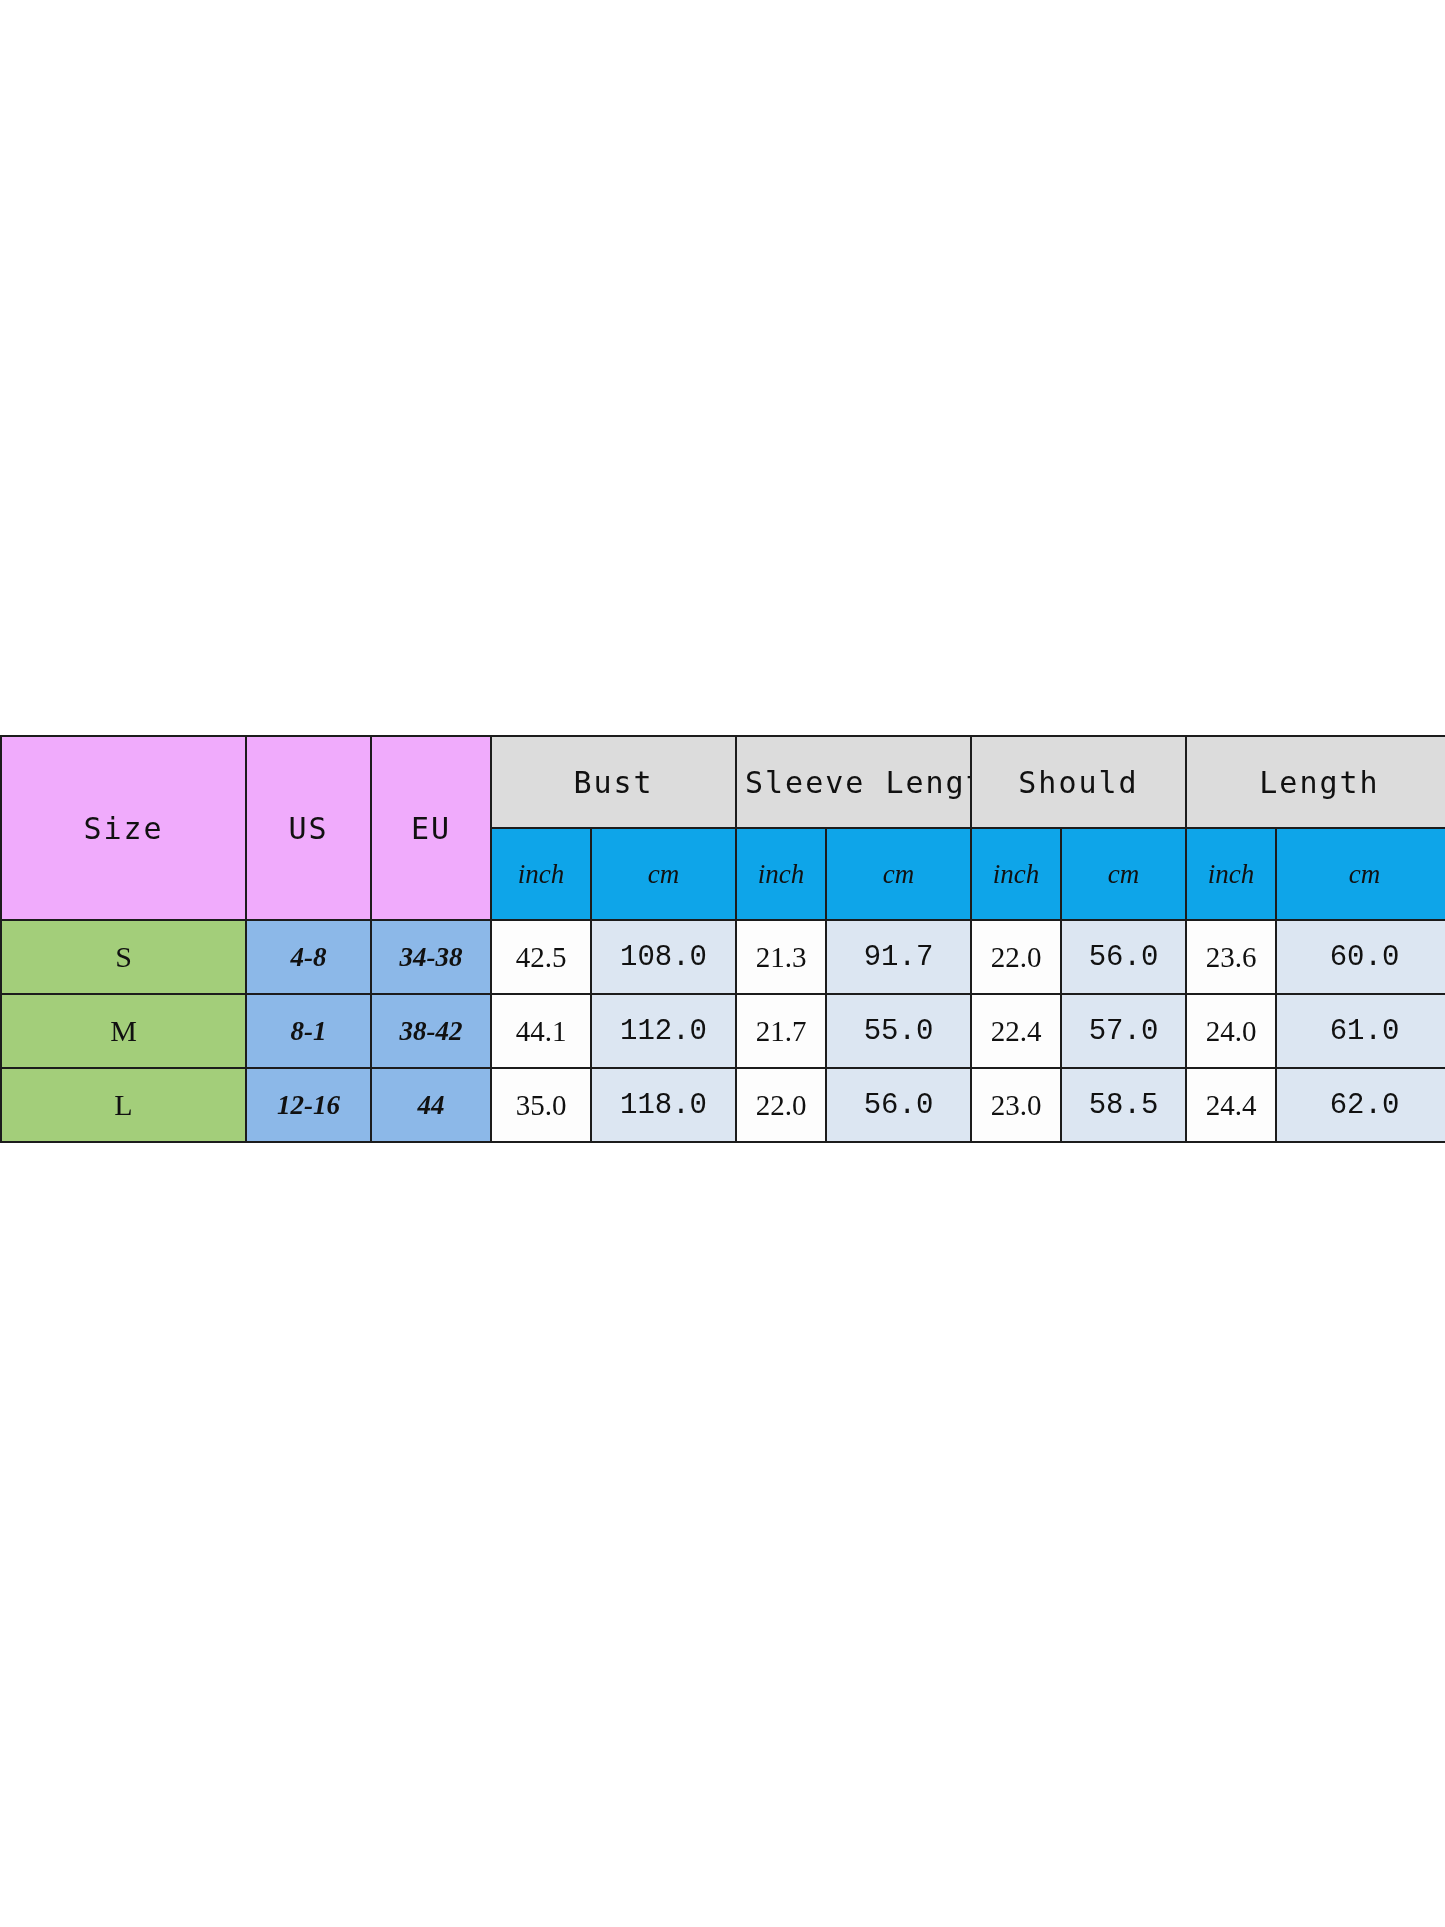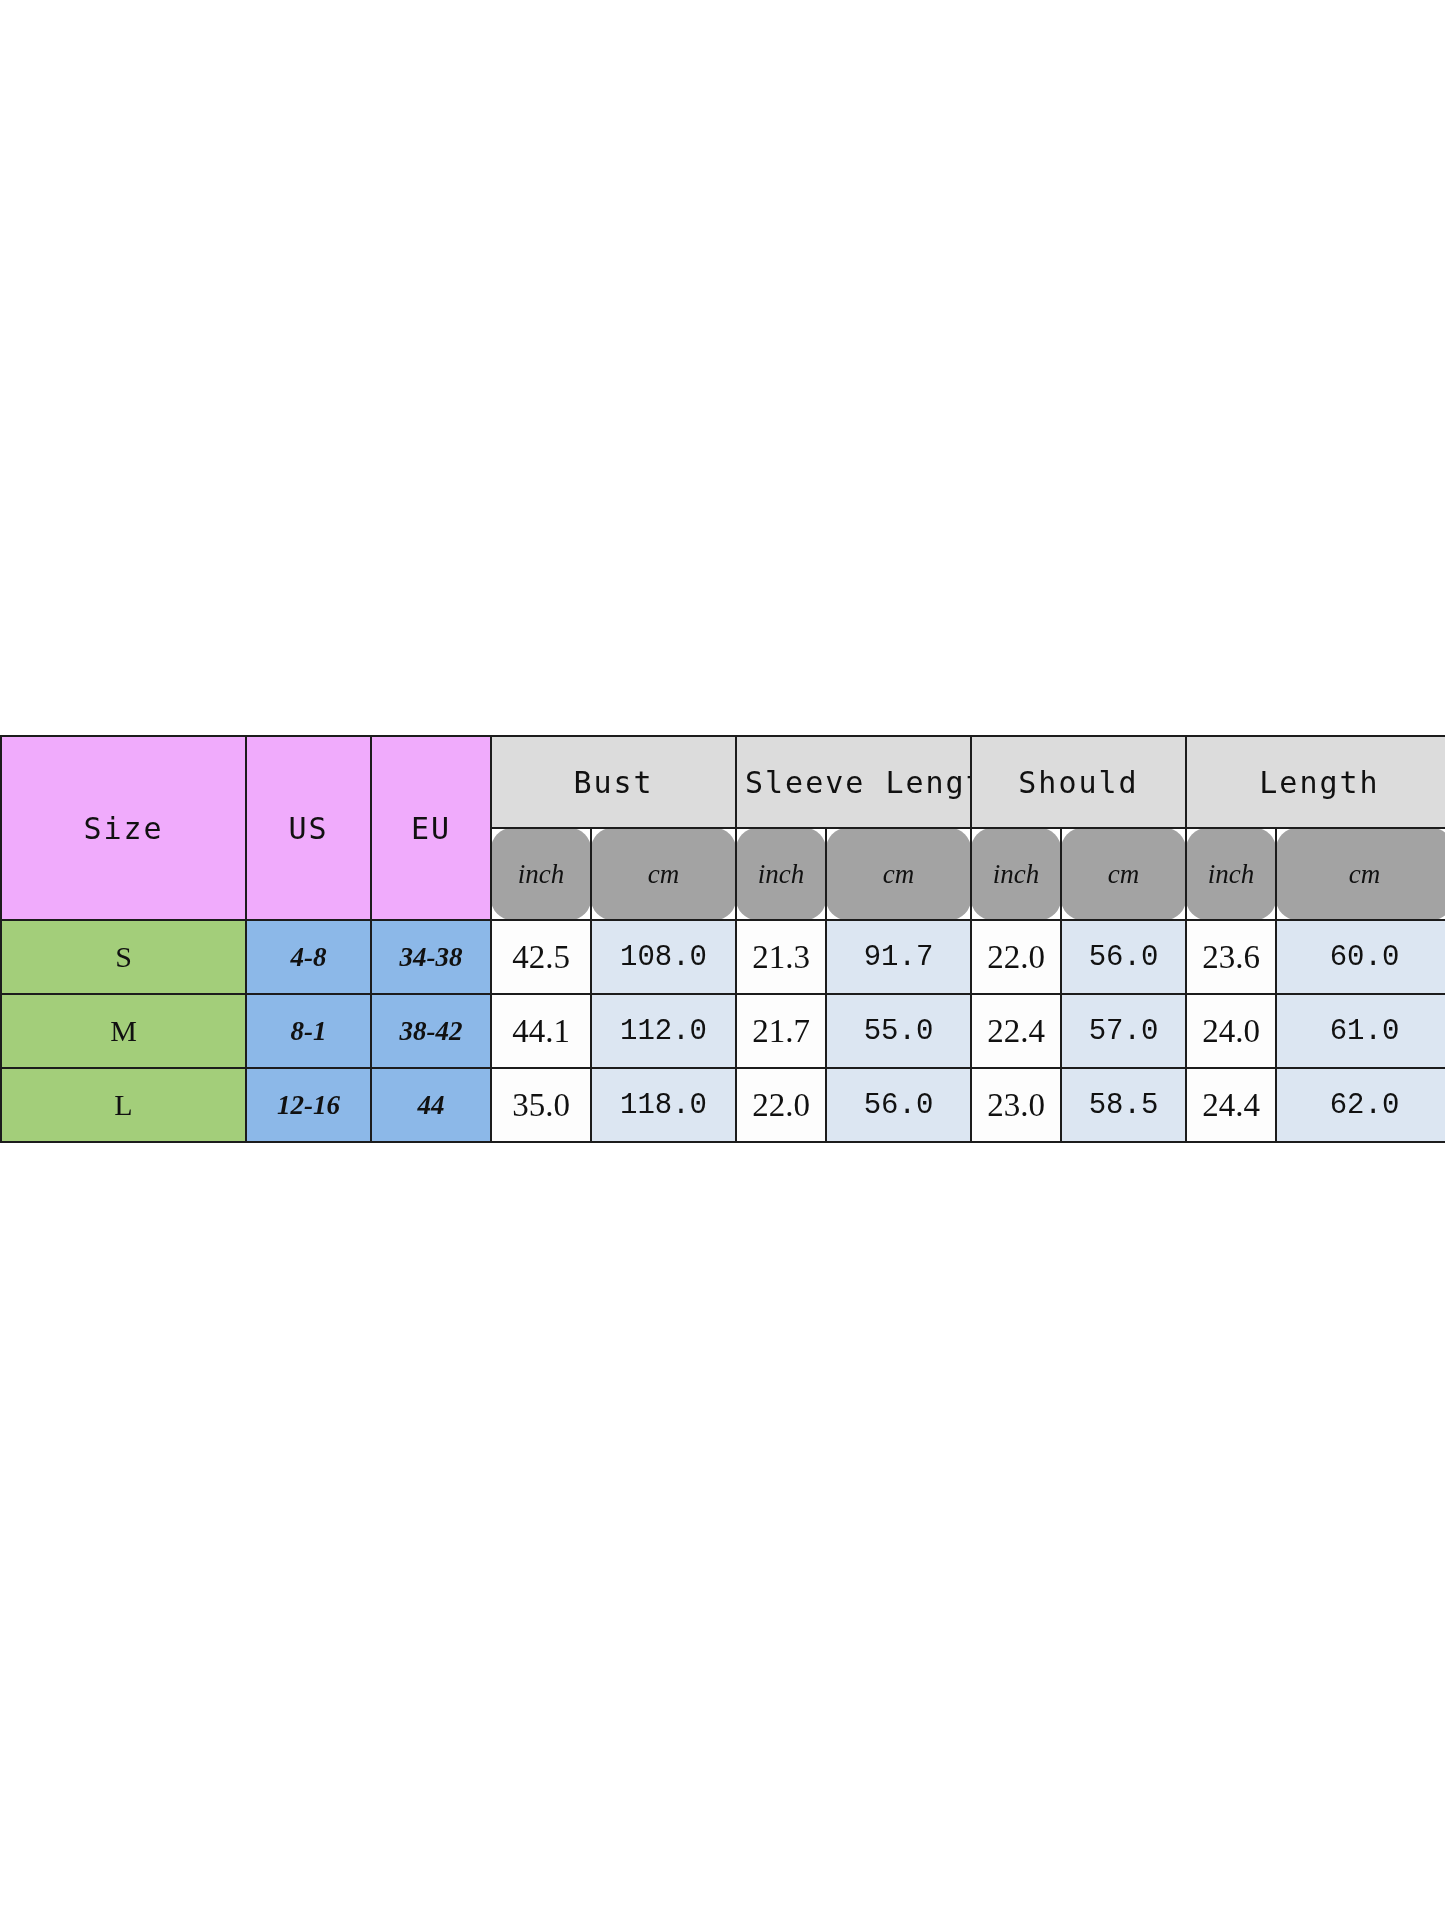--- a/index.html
+++ b/index.html
@@ -50,47 +50,46 @@
     margin-left: 32px;
   }
   .hdr-group {
     background: #dcdcdc;
     font-family: "DejaVu Sans Mono", "Liberation Mono", monospace;
     font-size: 30px;
     letter-spacing: 2px;
     height: 74px;
   }
   .hdr-unit {
-    background: #a3a3a3;
+    background: #0ea5e9;
     font-family: "Liberation Serif", serif;
     font-style: italic;
     font-size: 27px;
     height: 74px;
-    border-radius: 21px;
   }
 
   
   tr.data-row { height: 74px; }
 
   .cell-size {
     background: #a3ce7a;
     font-family: "Liberation Serif", serif;
     font-size: 30px;
   }
   .cell-region {
     background: #8cb8e8;
     font-family: "Liberation Serif", serif;
     font-style: italic;
     font-weight: bold;
     font-size: 27px;
   }
   .cell-inch {
     background: #fdfdfd;
     font-family: "Liberation Serif", serif;
-    font-size: 33px;
+    font-size: 29px;
   }
   .cell-cm {
     background: #dce6f2;
     font-family: Liberation Mono, monospace;
     font-size: 29px;
   }
 </style>
 </head>
 <body>
 

